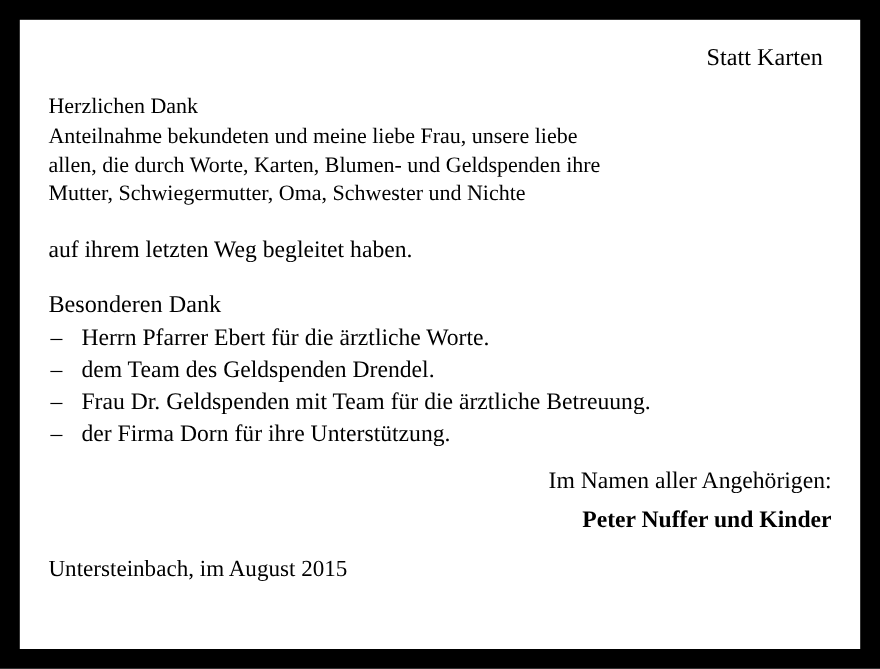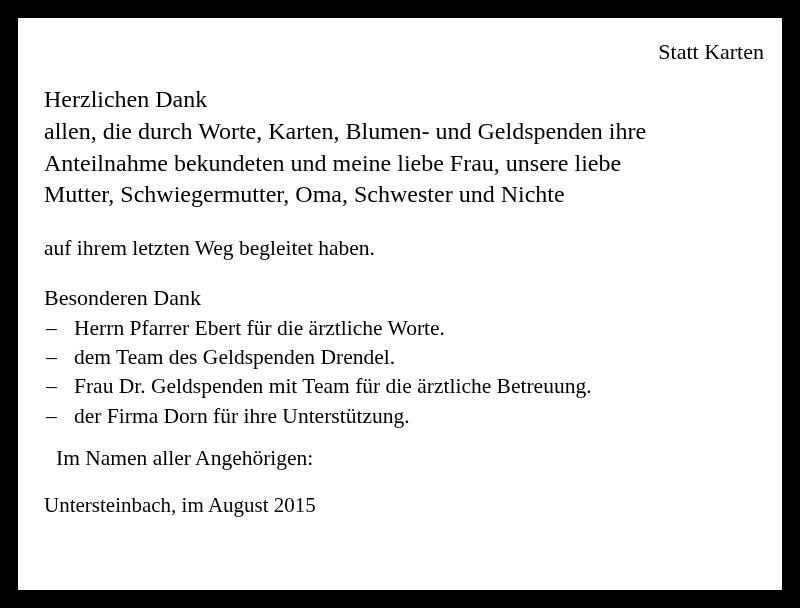--- a/index.html
+++ b/index.html
@@ -14,31 +14,31 @@
     overflow: hidden;
   }
   .notice {
     position: absolute;
     left: 18px;
     top: 18px;
     width: 764px;
     height: 572px;
     background: #ffffff;
     box-sizing: border-box;
-    padding: 22px 10px 10px 26px;
+    padding: 22px 26px 10px 26px;
     color: #000000;
   }
   .headline-right {
     text-align: right;
     font-size: 22px;
     line-height: 1.1;
     margin: 0 8px 20px 0;
   }
   .thanks-block {
-    font-size: 24px;
+    font-size: 20px;
     line-height: 1.32;
     margin: 0 0 24px 0;
   }
   .thanks-block div {
     white-space: nowrap;
   }
   .name-row {
     text-align: center;
     margin: 10px 0 14px 0;
     white-space: nowrap;
@@ -72,21 +72,21 @@
     padding-left: 30px;
     position: relative;
     white-space: nowrap;
   }
   ul.special-list li .dash {
     position: absolute;
     left: 2px;
     top: 0;
   }
   .closing {
-    text-align: left;
+    text-align: right;
     margin-top: 14px;
   }
   .closing .in-name {
     font-size: 21.5px;
     line-height: 1.3;
     margin-left: 12px;
   }
   .closing .signature {
     font-size: 21.5px;
     font-weight: bold;
@@ -100,36 +100,37 @@
 </style>
 </head>
 <body>
 
 <div class="notice">
 
   <div class="headline-right">Statt Karten</div>
 
   <div class="thanks-block">
     <div>Herzlichen Dank</div>
+    <div>Anteilnahme bekundeten und meine liebe Frau, unsere liebe</div>
     <div>allen, die durch Worte, Karten, Blumen- und Geldspenden ihre</div>
-    <div>Anteilnahme bekundeten und meine liebe Frau, unsere liebe</div>
     <div>Mutter, Schwiegermutter, Oma, Schwester und Nichte</div>
   </div>
 
 
   <div class="after-name">auf ihrem letzten Weg begleitet haben.</div>
 
   <div class="special-title">Besonderen Dank</div>
 
   <ul class="special-list">
     <li><span class="dash">–</span><span>Herrn Pfarrer Ebert für die ärztliche Worte.</span></li>
     <li><span class="dash">–</span><span>dem Team des Geldspenden Drendel.</span></li>
     <li><span class="dash">–</span><span>Frau Dr. Geldspenden mit Team für die ärztliche Betreuung.</span></li>
     <li><span class="dash">–</span><span>der Firma Dorn für ihre Unterstützung.</span></li>
   </ul>
 
   <div class="closing">
     <div class="in-name">Im Namen aller Angehörigen:</div>
+    <div class="signature">Peter Nuffer und Kinder</div>
   </div>
 
   <div class="place-date">Untersteinbach, im August 2015</div>
 
 </div>
 
 </body></html>

